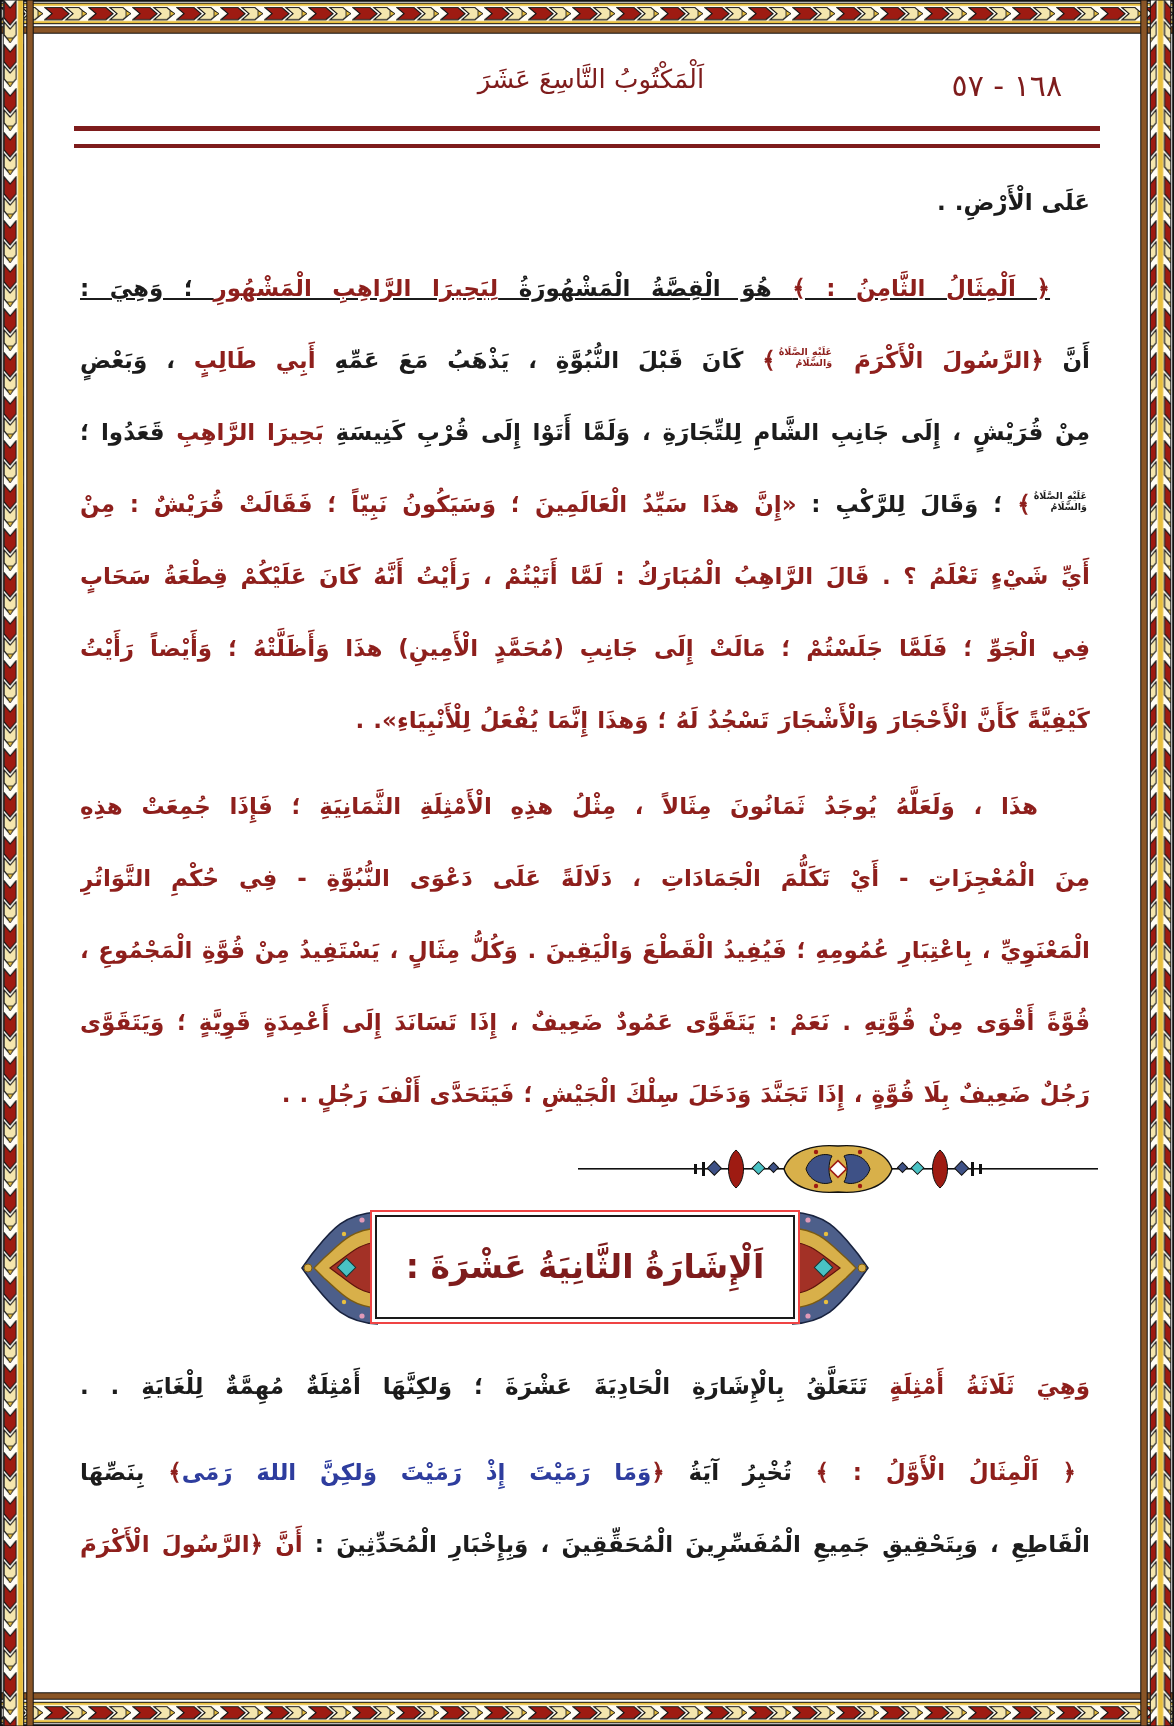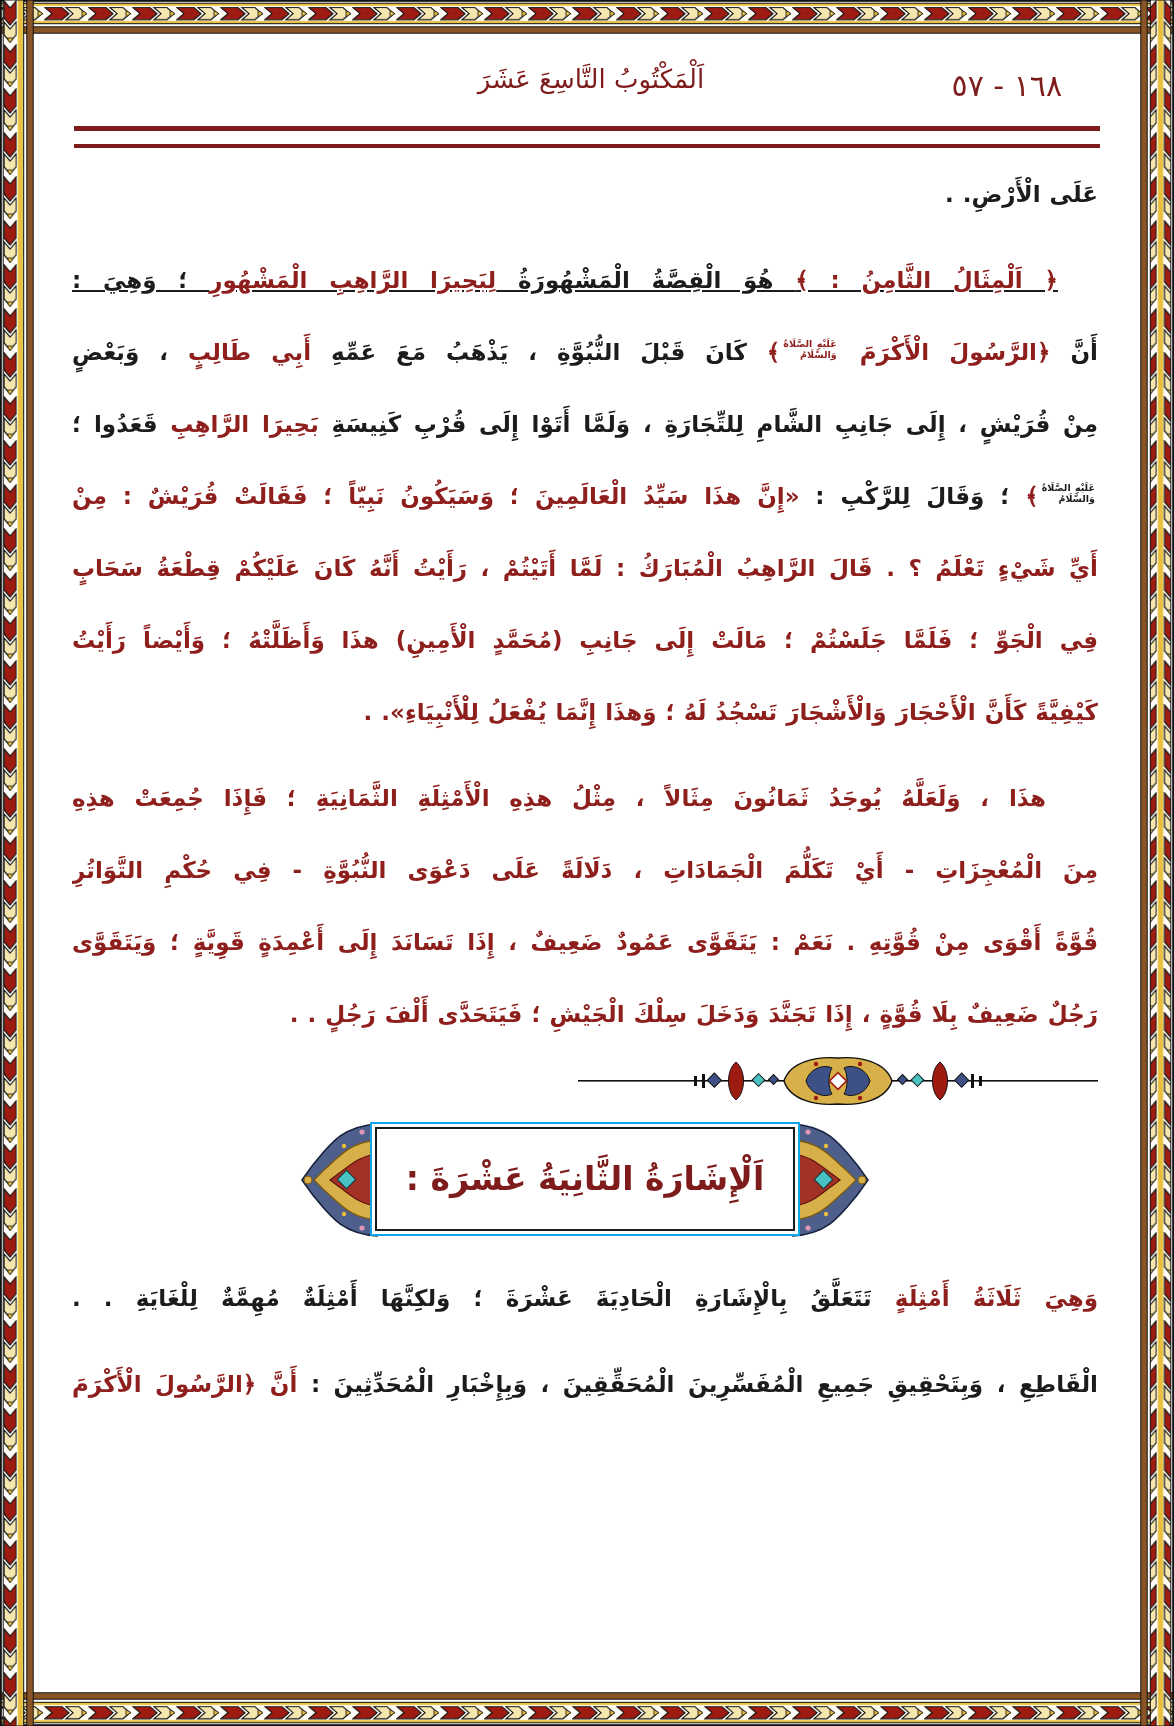--- a/index.html
+++ b/index.html
@@ -27,21 +27,21 @@
     font-size:26px;font-weight:normal;color:var(--c-maroon,#7e1c1c);
   }
   .rule{
     position:absolute;top:126px;left:74px;right:74px;height:13px;
     border-top:5px solid var(--c-maroon,#7e1c1c);
     border-bottom:4px solid var(--c-maroon,#7e1c1c);
   }
 
   
   .content{position:absolute;top:158px;left:72px;right:76px;direction:rtl;}
-  .para{margin:0;}
+  .para{margin:8px;}
   .para + .para{margin-top:14px;}
   .line{
     font-size:23px;font-weight:bold;line-height:72px;height:72px;
     overflow:hidden;color:var(--c-black,#1c1c1c);
     text-align:justify;text-align-last:justify;
     word-spacing:1px;
   }
   .line.right{text-align:right;text-align-last:right;}
   .seg-k{color:var(--c-black,#1c1c1c);}
   .seg-r{color:var(--c-red,#8e1f1c);}
@@ -55,21 +55,21 @@
   .hon span{display:block;}
   .hon.hr{color:var(--c-red,#8e1f1c);}
   .hon.hk{color:var(--c-black,#1c1c1c);}
 
   
   .divider{margin:4px auto 0 auto;width:520px;height:54px;}
 
   
   .hbox-wrap{position:relative;width:430px;margin:10px auto 0 auto;}
   .hbox{
-    position:relative;border:2px solid #0ea5e9;padding:3px;background:#fff;z-index:2;
+    position:relative;border:2px solid #ef4444;padding:3px;background:#fff;z-index:2;
   }
   .hbox-inner{
     border:2px solid #1a1a1a;background:#fff;
     padding:26px 26px;text-align:center;
   }
   .hbox-inner .htext{
     font-size:33px;font-weight:bold;color:var(--c-maroon,#7e1c1c);
     line-height:48px;white-space:nowrap;
   }
   .wing{position:absolute;top:-6px;z-index:1;}
@@ -163,20 +163,21 @@
           <div class="line"><span class="seg-k">أَنَّ </span><span class="seg-r">﴿الرَّسُولَ الْأَكْرَمَ </span><span class="hon hr"><span>عَلَيْهِ الصَّلَاةُ</span><span>وَالسَّلَامُ</span></span><span class="seg-r">﴾</span><span class="seg-k"> كَانَ قَبْلَ النُّبُوَّةِ ، يَذْهَبُ مَعَ عَمِّهِ </span><span class="seg-r">أَبِي طَالِبٍ</span><span class="seg-k"> ، وَبَعْضٍ</span></div>
           <div class="line"><span class="seg-k">مِنْ قُرَيْشٍ ، إِلَى جَانِبِ الشَّامِ لِلتِّجَارَةِ ، وَلَمَّا أَتَوْا إِلَى قُرْبِ كَنِيسَةِ </span><span class="seg-r">بَحِيرَا الرَّاهِبِ</span><span class="seg-k"> قَعَدُوا ؛</span></div>
           <div class="line"><span class="hon hk"><span>عَلَيْهِ الصَّلَاةُ</span><span>وَالسَّلَامُ</span></span><span class="seg-r">﴾</span><span class="seg-k"> ؛ وَقَالَ لِلرَّكْبِ : </span><span class="seg-r">«إِنَّ هذَا سَيِّدُ الْعَالَمِينَ ؛ وَسَيَكُونُ نَبِيّاً ؛ فَقَالَتْ قُرَيْشٌ : مِنْ</span></div>
           <div class="line"><span class="seg-r">أَيِّ شَيْءٍ تَعْلَمُ ؟ . قَالَ الرَّاهِبُ الْمُبَارَكُ : لَمَّا أَتَيْتُمْ ، رَأَيْتُ أَنَّهُ كَانَ عَلَيْكُمْ قِطْعَةُ سَحَابٍ</span></div>
           <div class="line"><span class="seg-r">فِي الْجَوِّ ؛ فَلَمَّا جَلَسْتُمْ ؛ مَالَتْ إِلَى جَانِبِ (مُحَمَّدٍ الْأَمِينِ) هذَا وَأَظَلَّتْهُ ؛ وَأَيْضاً رَأَيْتُ</span></div>
           <div class="line right"><span class="seg-r">كَيْفِيَّةً كَأَنَّ الْأَحْجَارَ وَالْأَشْجَارَ تَسْجُدُ لَهُ ؛ وَهذَا إِنَّمَا يُفْعَلُ لِلْأَنْبِيَاءِ». .</span></div>
         </div>
         <div class="para">
           <div class="line" style="padding-right: 52px;"><span class="seg-r">هذَا ، وَلَعَلَّهُ يُوجَدُ ثَمَانُونَ مِثَالاً ، مِثْلُ هذِهِ الْأَمْثِلَةِ الثَّمَانِيَةِ ؛ فَإِذَا جُمِعَتْ هذِهِ</span></div>
           <div class="line"><span class="seg-r">مِنَ الْمُعْجِزَاتِ - أَيْ تَكَلُّمَ الْجَمَادَاتِ ، دَلَالَةً عَلَى دَعْوَى النُّبُوَّةِ - فِي حُكْمِ التَّوَاتُرِ</span></div>
+          <div class="line"><span class="seg-r">الْمَعْنَوِيِّ ، بِاعْتِبَارِ عُمُومِهِ ؛ فَيُفِيدُ الْقَطْعَ وَالْيَقِينَ . وَكُلُّ مِثَالٍ ، يَسْتَفِيدُ مِنْ قُوَّةِ الْمَجْمُوعِ ،</span></div>
           <div class="line"><span class="seg-r">قُوَّةً أَقْوَى مِنْ قُوَّتِهِ . نَعَمْ : يَتَقَوَّى عَمُودٌ ضَعِيفٌ ، إِذَا تَسَانَدَ إِلَى أَعْمِدَةٍ قَوِيَّةٍ ؛ وَيَتَقَوَّى</span></div>
           <div class="line right"><span class="seg-r">رَجُلٌ ضَعِيفٌ بِلَا قُوَّةٍ ، إِذَا تَجَنَّدَ وَدَخَلَ سِلْكَ الْجَيْشِ ؛ فَيَتَحَدَّى أَلْفَ رَجُلٍ . .</span></div>
         </div>
       </div>
 
     
     <svg class="divider" viewBox="0 0 520 54" width="520" height="54">
       <rect x="0" y="26" width="520" height="1.6" fill="#111"></rect>
 
       <g>
@@ -236,18 +237,19 @@
           <span class="htext">اَلْإِشَارَةُ الثَّانِيَةُ عَشْرَةَ :</span>
         </div>
       </div>
     </div>
 
     <div id="body-bottom" class="after-heading">
         <div class="para">
           <div class="line"><span class="seg-r">وَهِيَ ثَلَاثَةُ أَمْثِلَةٍ</span><span class="seg-k"> تَتَعَلَّقُ بِالْإِشَارَةِ الْحَادِيَةَ عَشْرَةَ ؛ وَلكِنَّهَا أَمْثِلَةٌ مُهِمَّةٌ لِلْغَايَةِ . .</span></div>
         </div>
         <div class="para">
+          <div class="line" style="padding-right: 14px;"><span class="seg-r">﴿ اَلْمِثَالُ الْأَوَّلُ : ﴾</span><span class="seg-k"> تُخْبِرُ آيَةُ </span><span class="seg-r">﴿</span><span class="seg-b">وَمَا رَمَيْتَ إِذْ رَمَيْتَ وَلكِنَّ اللهَ رَمَى</span><span class="seg-r">﴾</span><span class="seg-k"> بِنَصِّهَا</span></div>
           <div class="line"><span class="seg-k">الْقَاطِعِ ، وَبِتَحْقِيقِ جَمِيعِ الْمُفَسِّرِينَ الْمُحَقِّقِينَ ، وَبِإِخْبَارِ الْمُحَدِّثِينَ : </span><span class="seg-r">أَنَّ ﴿الرَّسُولَ الْأَكْرَمَ</span></div>
         </div>
       </div>
 
   </div>
 </div>
 
 </body></html>

